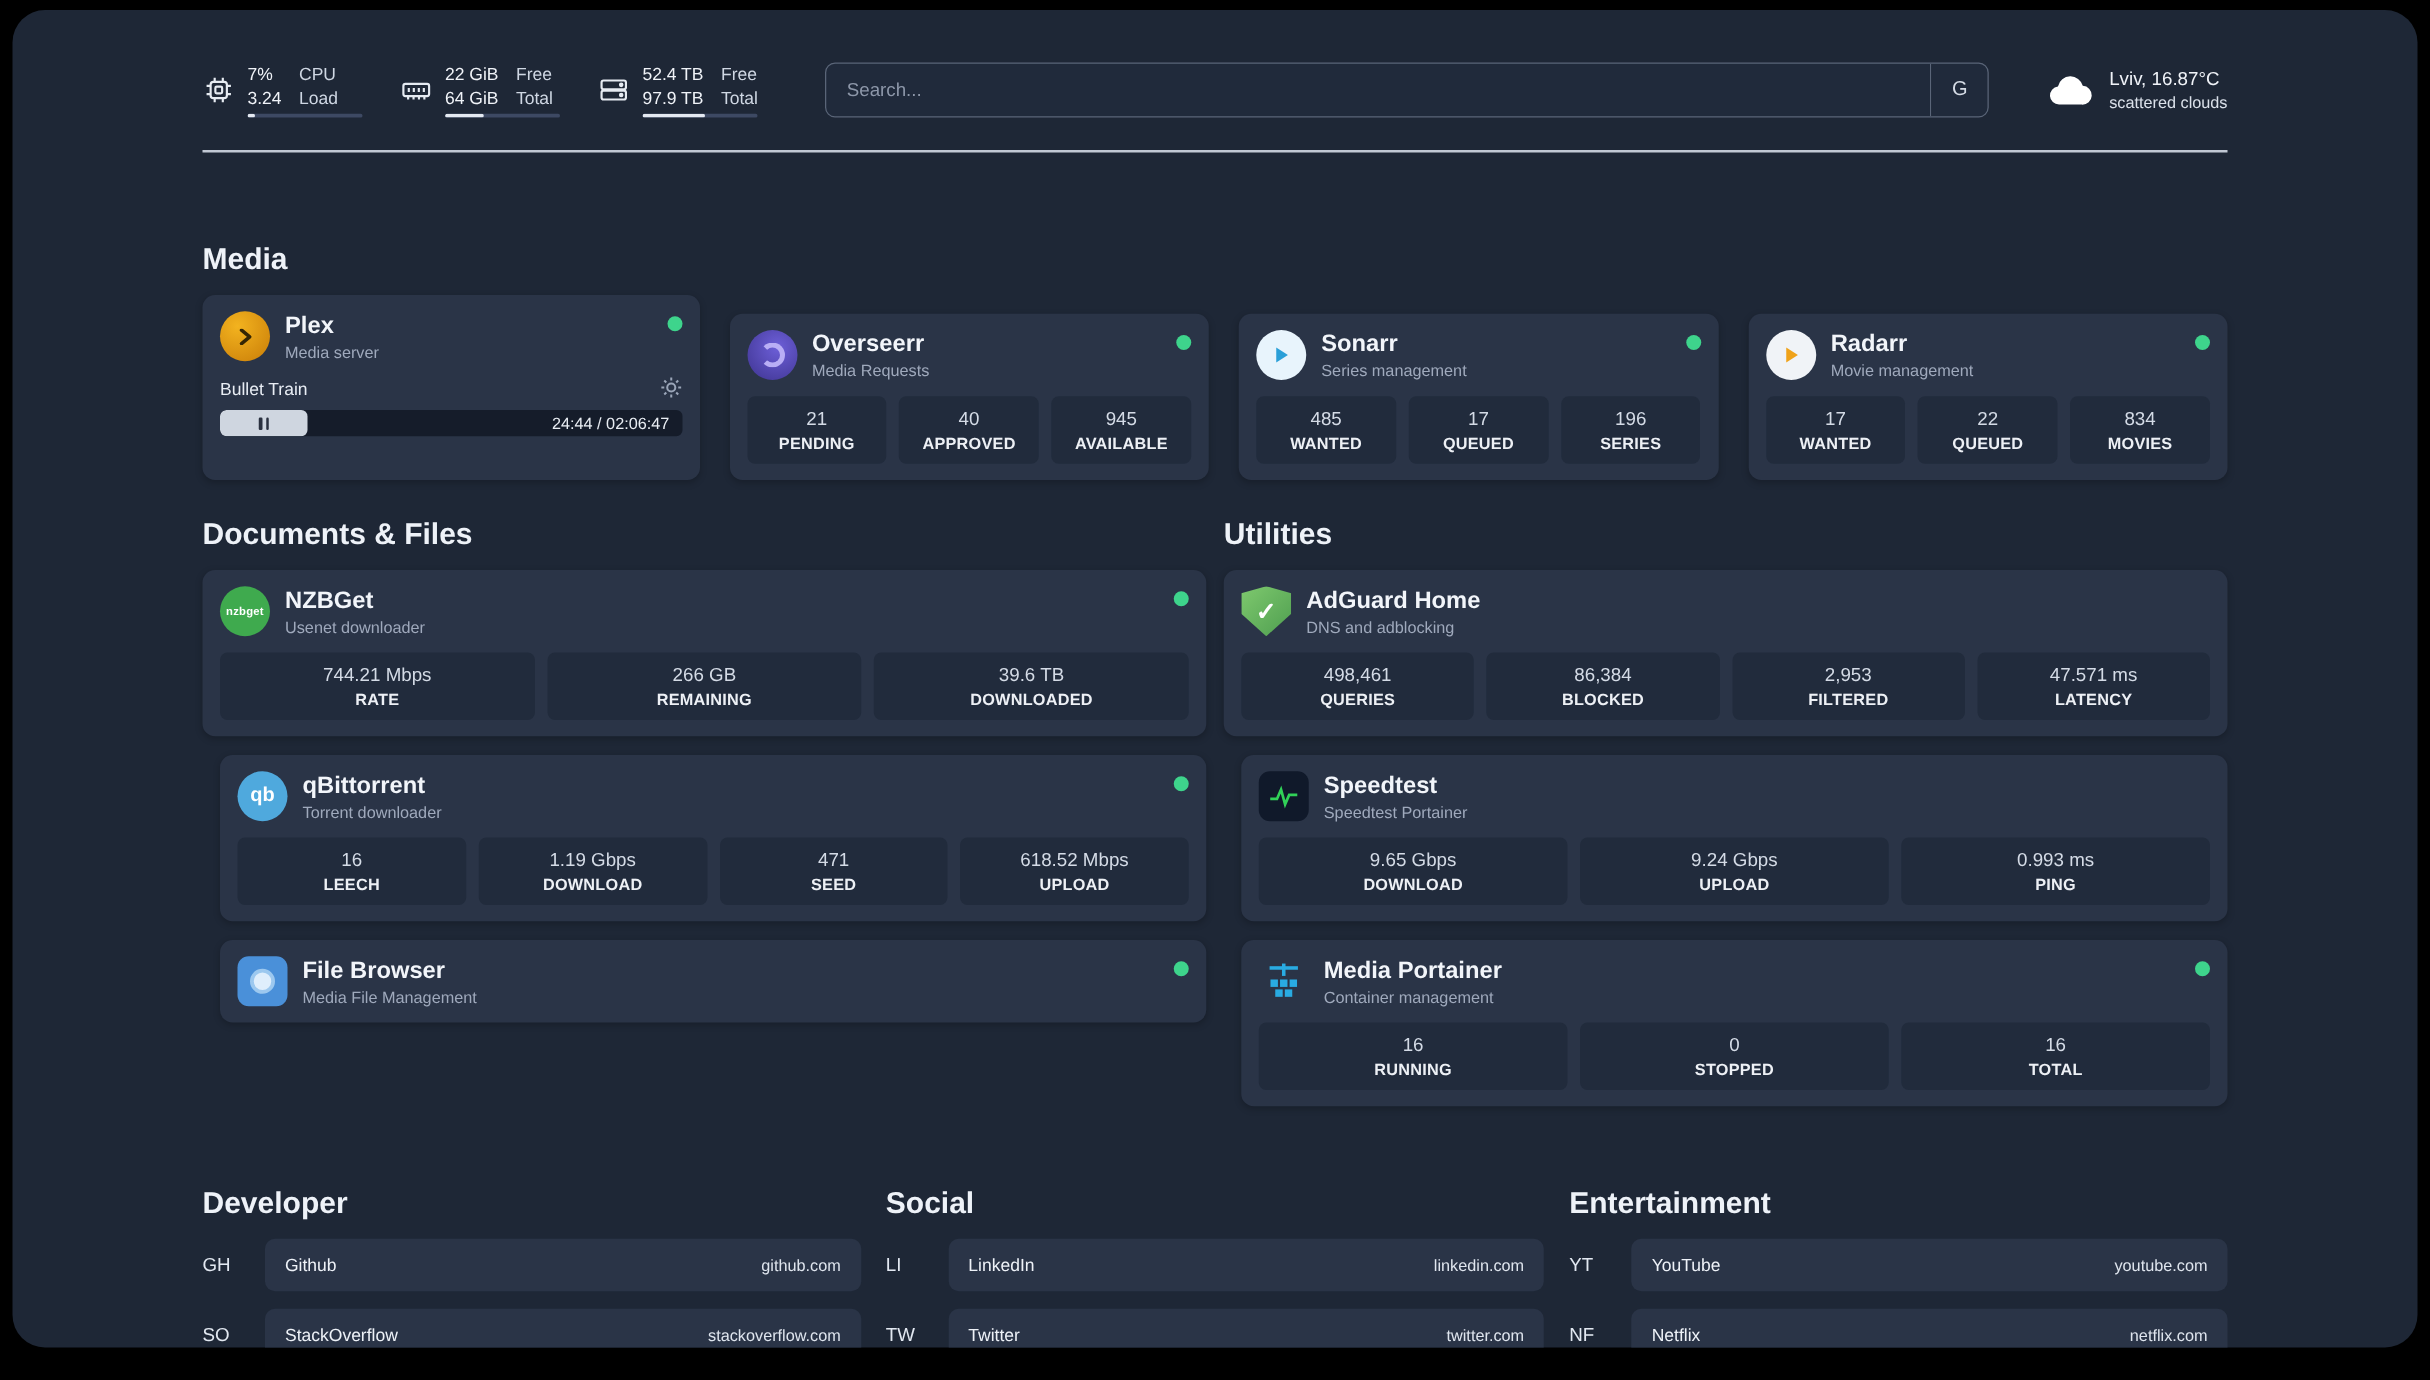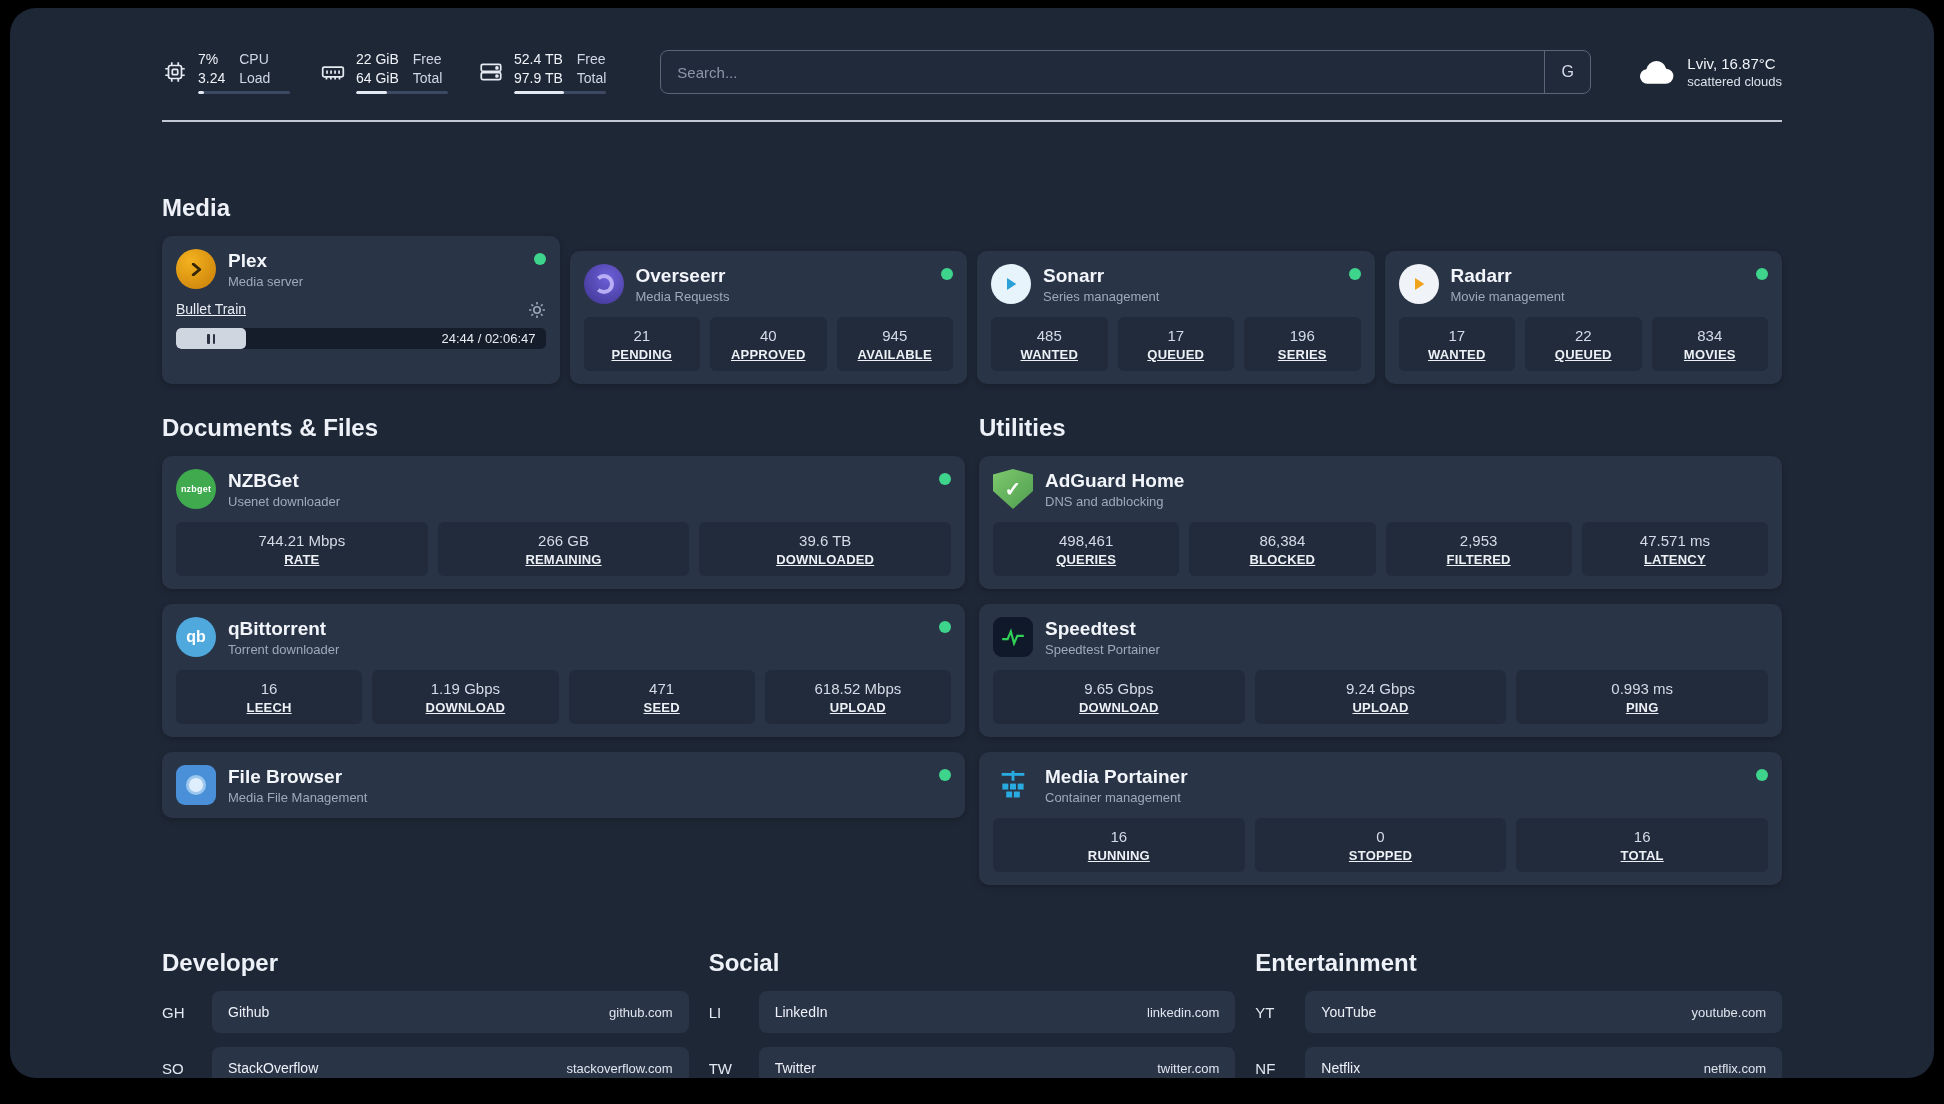--- a/index.html
+++ b/index.html
@@ -55,21 +55,21 @@
   .media-section { margin-top: 72px; }
   .grid4 { display: grid; grid-template-columns: repeat(4, 1fr); gap: 10px; }
   .two-col { display: grid; grid-template-columns: 1fr 1fr; gap: 14px; margin-top: 30px; }
 
   .card {
     background: var(--card, #2a3447);
     border-radius: 10px; padding: 13px 14px;
     box-shadow: 0 2px 6px rgba(0,0,0,.22);
     cursor: pointer;
   }
-  .card + .card { margin-top: 15px; }
+  .card + .card { margin-top: 15px; margin-left: 14px; }
   .card-head { display: flex; align-items: center; gap: 12px; }
   .card-titles { flex: 1; min-width: 0; }
   .card-name { font-size: 19px; font-weight: 600; color: #f2f5fa; }
   .card-desc { font-size: 13px; color: #9fa9bc; margin-top: 2px; }
   .dot { width: 12px; height: 12px; border-radius: 50%; background: var(--accent-green, #3ed48c); flex: none; align-self: flex-start; margin-top: 4px; }
 
   .app-icon {
     width: 40px; height: 40px; border-radius: 50%; flex: none;
     display: flex; align-items: center; justify-content: center;
     font-weight: 700; overflow: hidden;
@@ -89,25 +89,25 @@
     clip-path: polygon(50% 0, 100% 14%, 100% 55%, 50% 100%, 0 55%, 0 14%);
     color: #fff; font-size: 20px;
   }
   .speedtest { border-radius: 9px; background: #10192a; }
   .portainer { border-radius: 9px; background: transparent; }
 
   
   .tiles { display: flex; gap: 10px; margin-top: 13px; }
   .tile { flex: 1; background: var(--tile, #212b3c); border-radius: 6px; padding: 10px 6px 9px; text-align: center; }
   .tile-value { font-size: 15px; color: #d4dbe6; }
-  .tile-label { font-size: 13px; font-weight: 700; color: #edf0f5; margin-top: 3px; letter-spacing: .2px; text-decoration: underline; }
+  .tile-label { font-size: 13px; font-weight: 700; color: #edf0f5; margin-top: 3px; letter-spacing: .2px; }
 
   
   .player { margin-top: 12px; }
-  .player-row { display: flex; align-items: flex-start; justify-content: space-between; text-decoration: underline; }
+  .player-row { display: flex; align-items: flex-end; justify-content: space-between; }
   .player-title { font-size: 14px; color: #e8edf4; }
   .gear { width: 18px; height: 18px; display: inline-flex; cursor: pointer; }
   .player-bar { position: relative; margin-top: 9px; height: 21px; background: #151c2a; border-radius: 5px; overflow: hidden; }
   .player-fill { position: absolute; left: 0; top: 0; bottom: 0; background: #cfd6e0; border-radius: 5px; display: flex; align-items: center; justify-content: center; gap: 3px; min-width: 34px; }
   .player-fill i { width: 2.5px; height: 10px; background: #2a3140; border-radius: 1px; }
   .player-time { position: absolute; right: 10px; top: 0; line-height: 21px; font-size: 13px; color: #e9edf3; }
 
   
   .bookmarks { display: grid; grid-template-columns: repeat(3, 1fr); gap: 20px; margin-top: 64px; }
   .bm-row { display: flex; align-items: center; margin-bottom: 14px; cursor: pointer; }

